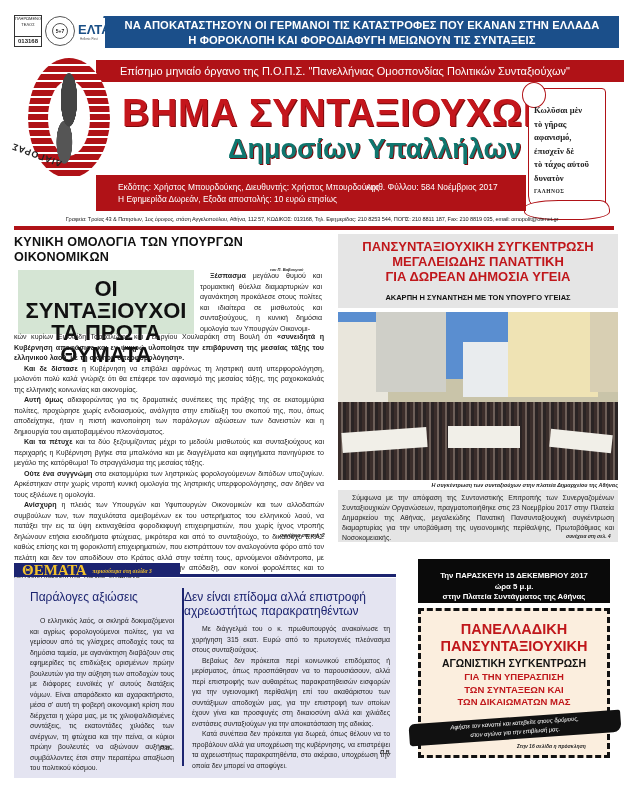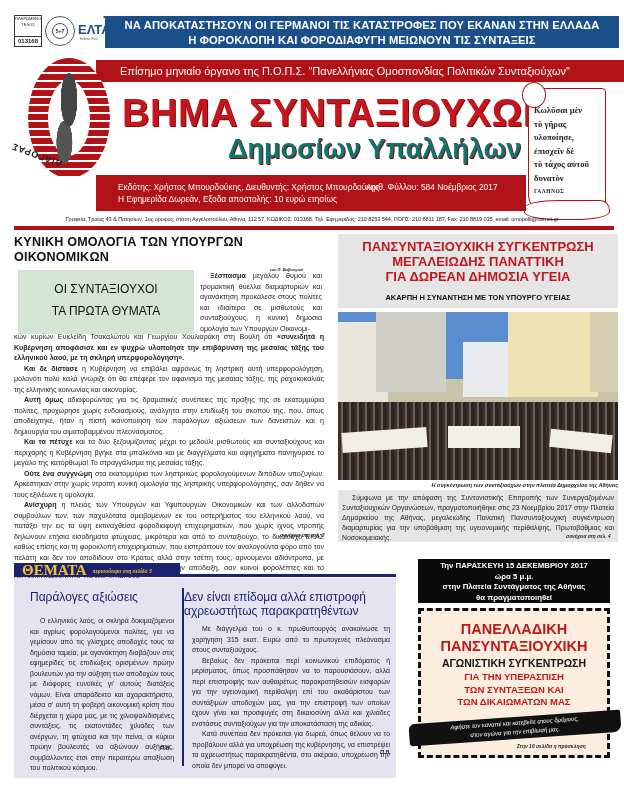--- a/index.html
+++ b/index.html
@@ -29,21 +29,21 @@
 #scroll .roll-top{position:absolute;left:0;top:0;width:24px;height:26px;border:1.5px solid #b01217;border-radius:50%;background:#fff}
 #scroll .roll-bot{position:absolute;left:2px;top:118px;width:86px;height:20px;border:1.5px solid #b01217;border-radius:40% 10px 40% 40%;background:#fff}
 #scroll .txt{position:absolute;left:12px;top:22px;width:72px;font-family:"Liberation Serif",serif;font-size:8.6px;line-height:13.5px;text-align:left;font-weight:bold;color:#222}
 #scroll .auth{font-size:5.5px;line-height:12px;letter-spacing:0.5px}
 #pub-bar{left:96px;top:175px;width:430px;height:36px;background:#b01217;color:#fff;font-size:8.4px;line-height:12px;padding:6px 0 0 22px}
 #pub-bar .issue{position:absolute;left:270px;top:6px}
 #contact{left:0;top:216px;width:624px;font-size:5.6px;text-align:center;color:#222;letter-spacing:-0.1px}
 #rule{left:14px;top:226px;width:600px;height:4px;background:#b01217}
 
 #lead-h{left:14px;top:235px;width:310px;font-weight:bold;font-size:12.6px;line-height:15px;color:#111;letter-spacing:0.2px}
-#green-box{left:18px;top:270px;width:176px;height:64px;background:#d5e5d4;text-align:center;font-weight:normal;font-size:12px;line-height:22px;padding-top:8px;color:#111}
+#green-box{left:18px;top:270px;width:176px;height:64px;background:#d5e5d4;text-align:center;font-weight:bold;font-size:22px;line-height:22px;padding-top:8px;color:#111}
 #byline{left:270px;top:267px;font-size:4px;font-style:italic;font-weight:bold}
 .body{font-size:7.1px;line-height:10.5px;color:#222;text-align:justify}
 #lead-top{left:200px;top:271px;width:122px}
 #lead-main{left:14px;top:332px;width:310px}
 .ind{text-indent:10px}
 b{font-weight:bold}
 #cont1{left:280px;top:533px;font-size:4.8px;font-weight:bold;font-style:italic}
 
 #rally-head{left:338px;top:234px;width:280px;height:74px;background:#e5e5e5;text-align:center;padding-top:5px}
 #rally-head .t{font-size:13px;font-weight:bold;color:#c0171b;line-height:15px}
@@ -70,21 +70,21 @@
 #th-div{left:182px;top:588px;width:1.5px;height:178px;background:#1c2470}
 .th-title{font-size:12px;color:#1c2470;line-height:14px;font-weight:normal}
 #a1-title{left:30px;top:590px}
 #a1-body{left:30px;top:616px;width:144px;font-size:6.9px;line-height:10.5px}
 #a1-sig,#a2-sig{font-size:5.5px;font-weight:bold;font-style:italic}
 #a1-sig{left:160px;top:745px}
 #a2-title{left:184px;top:590px;width:200px}
 #a2-body{left:192px;top:624px;width:198px;font-size:6.9px;line-height:10.5px}
 #a2-sig{left:380px;top:749px}
 
-#event-black{left:418px;top:559px;width:192px;height:44px;background:#0a0a0a;color:#fff;text-align:center;font-weight:bold;font-size:7.8px;line-height:10.5px;padding-top:2px}
+#event-black{left:418px;top:559px;width:192px;height:44px;background:#0a0a0a;color:#fff;text-align:center;font-weight:bold;font-size:7.8px;line-height:10.5px;padding-top:12px}
 #event-card{left:418px;top:608px;width:192px;height:150px;background:#fbeede;border:3px dashed #111}
 #ev-l1{left:0;top:10px;width:186px;text-align:center;font-size:14.5px;font-weight:bold;color:#c0171b;line-height:17px}
 #ev-l2{left:0;top:46px;width:186px;text-align:center;font-size:10.5px;font-weight:bold;color:#111}
 #ev-l3{left:0;top:60px;width:186px;text-align:center;font-size:9.5px;font-weight:bold;color:#c0171b;line-height:12.5px}
 #ev-brush{left:-12px;top:106px;width:212px;height:22px;background:#111;color:#fff;transform:rotate(-4deg);font-size:6px;line-height:9px;text-align:center;font-style:italic;padding-top:2px;border-radius:6px 2px 8px 3px}
 #ev-ref{left:96px;top:132px;font-size:5px;font-weight:bold;font-style:italic}
 </style>
 </head>
 <body>
 
@@ -111,21 +111,21 @@
 <div id="masthead-title" class="abs">ΒΗΜΑ ΣΥΝΤΑΞΙΟΥΧΩΝ</div>
 <div id="masthead-sub" class="abs">Δημοσίων Υπαλλήλων</div>
 
 <div id="scroll" class="abs">
   <div class="paper"></div>
     <div class="roll-top"></div>
     <div class="roll-bot"></div>
   <div class="txt">
     <div>Κωλῦσαι μὲν</div>
     <div>τὸ γῆρας</div>
-    <div>υλοποίησε,</div>
+    <div>αφανισμό,</div>
     <div>ἐπισχεῖν δὲ</div>
     <div>τὸ τάχος αὐτοῦ</div>
     <div>δυνατὸν</div>
     <div class="auth">ΓΑΛΗΝΟΣ</div>
   </div>
 </div>
 
 <div id="pub-bar" class="abs">
   <div>Εκδότης: Χρήστος Μπουρδούκης, Διευθυντής: Χρήστος Μπουρδούκης</div>
   <div>Η Εφημερίδα Δωρεάν, Εξοδα αποστολής: 10 ευρώ ετησίως</div>

